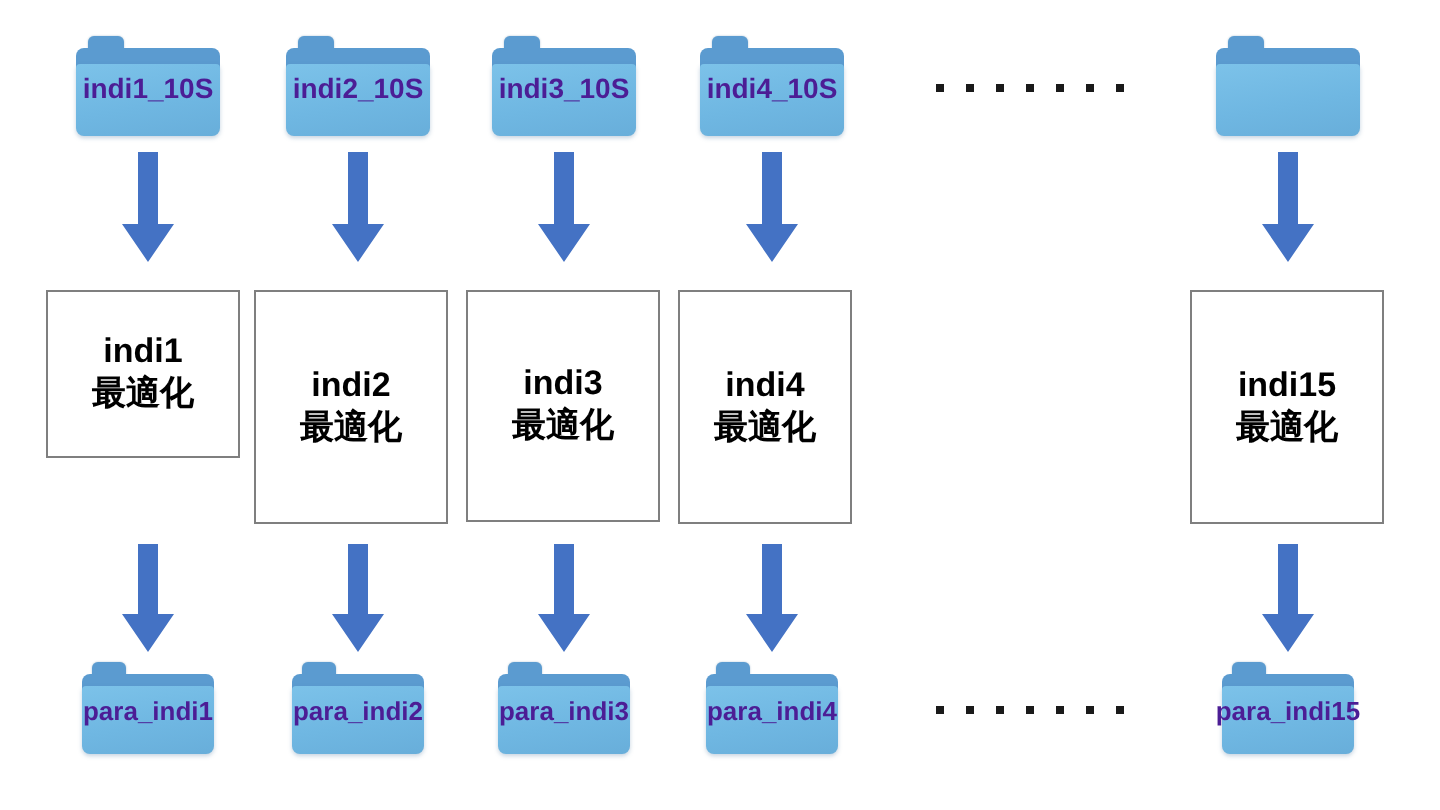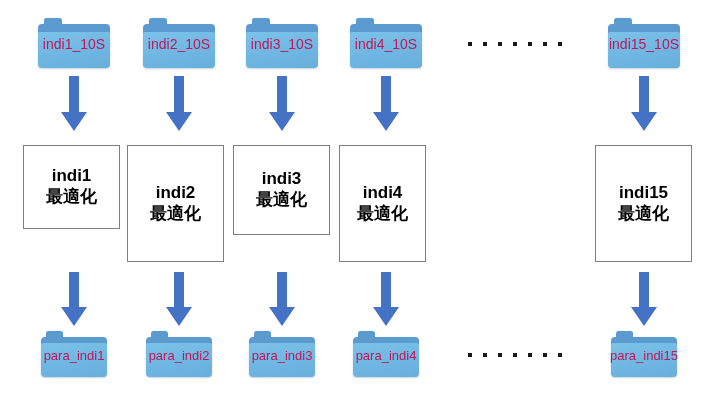--- a/index.html
+++ b/index.html
@@ -63,22 +63,22 @@
     background-image: linear-gradient(170deg, #7CC2E9 0%, #6FB7E2 55%, #68AEDA 100%);
     border-radius: 2px 2px 4px 4px;
     box-shadow: 0 1px 2px rgba(90,130,165,0.35);
   }
 
   .folder-label {
     position: absolute;
     left: 50%;
     transform: translateX(-50%);
     white-space: nowrap;
-    font-weight: normal;
-    color: #be185d;
+    font-weight: bold;
+    color: #4c1d95;
     text-align: center;
   }
 
   
   .arrow {
     position: absolute;
     left: 0;
   }
   .arrow svg {
     display: block;
@@ -195,21 +195,21 @@
       <div class="body"></div>
     </div>
     <div class="folder-label" style="top:36px; font-size:14px;">indi3_10S</div>
 
     <div class="arrow" style="top:76px; left:22px; width:28px; height:56px;">
       <svg viewBox="0 0 28 56" preserveAspectRatio="none" aria-hidden="true">
         <polygon points="9,0 19,0 19,36 27,36 14,55 1,36 9,36" fill="#4472C4"></polygon>
       </svg>
     </div>
 
-    <div class="proc-box" style="left:-13px; top:145px; width:97px; height:90px;">
+    <div class="proc-box" style="left:-13px; top:145px; width:97px; height:116px;">
       <div class="proc-text" style="font-size:17px;">indi3
 最適化</div>
     </div>
 
     <div class="arrow" style="top:272px; left:22px; width:28px; height:55px;">
       <svg viewBox="0 0 28 55" preserveAspectRatio="none" aria-hidden="true">
         <polygon points="9,0 19,0 19,35 27,35 14,54 1,35 9,35" fill="#4472C4"></polygon>
       </svg>
     </div>
 
@@ -273,21 +273,20 @@
     <span class="dot"></span>
     <span class="dot"></span>
   </div>
 
   <div class="column" style="left:608px; width:72px;">
     <div class="folder" style="top:18px; width:72px; height:50px;">
       <div class="tab"></div>
       <div class="band"></div>
       <div class="body"></div>
     </div>
-    <div class="folder-label" style="top:36px; font-size:14px;">indi15_10S</div>
 
     <div class="arrow" style="top:76px; left:22px; width:28px; height:56px;">
       <svg viewBox="0 0 28 56" preserveAspectRatio="none" aria-hidden="true">
         <polygon points="9,0 19,0 19,36 27,36 14,55 1,36 9,36" fill="#4472C4"></polygon>
       </svg>
     </div>
 
     <div class="proc-box" style="left:-13px; top:145px; width:97px; height:117px;">
       <div class="proc-text" style="font-size:17px;">indi15
 最適化</div>

